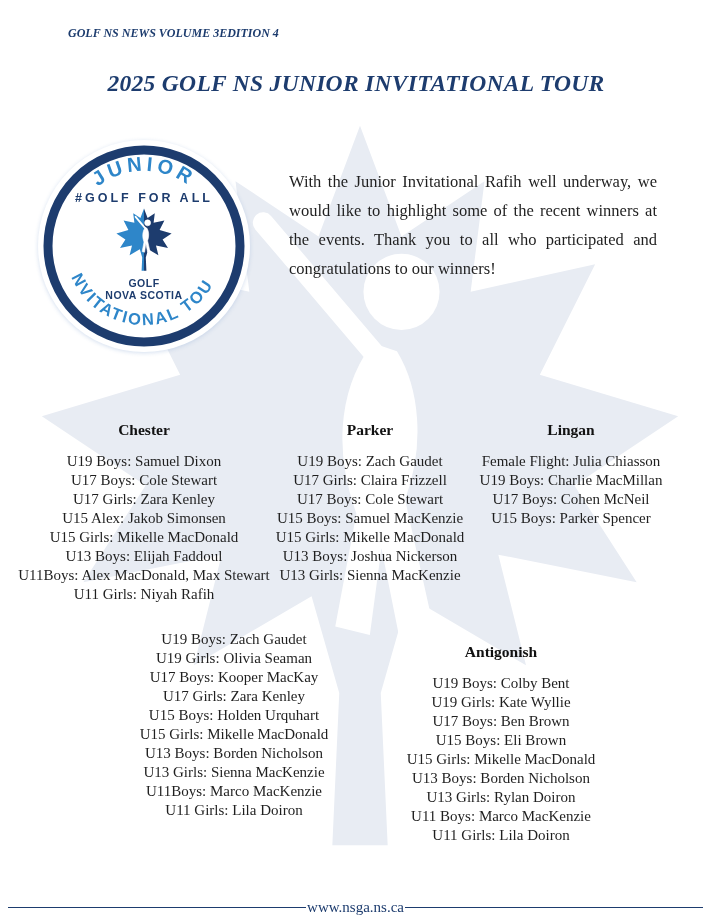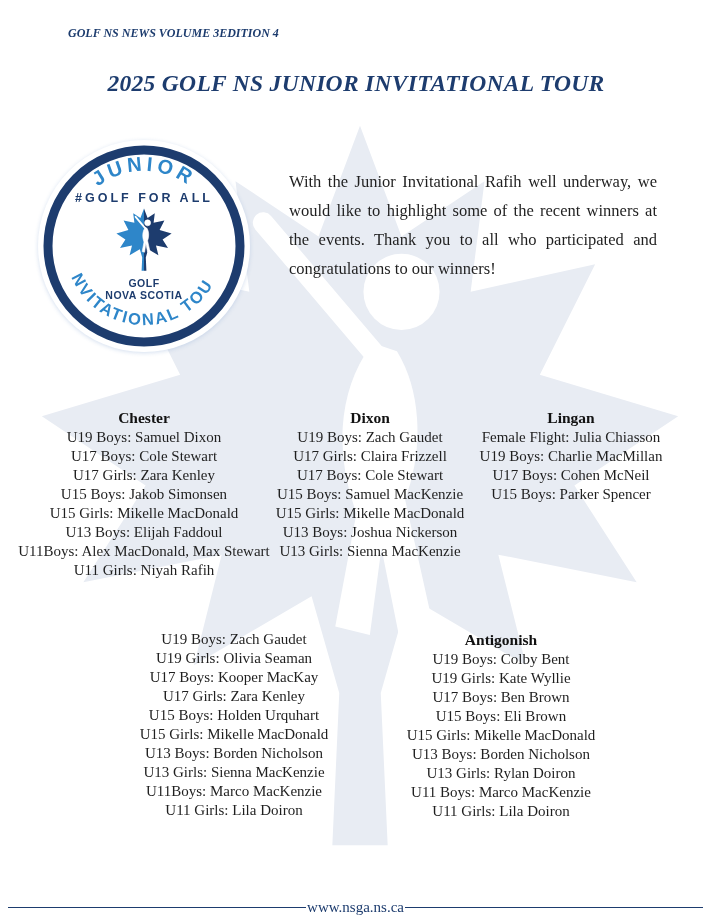--- a/index.html
+++ b/index.html
@@ -26,21 +26,21 @@
     color:var(--navy);
   }
   .logo-svg { position:absolute; left:34px; top:136px; width:220px; height:220px;
     filter:drop-shadow(0 1px 2px rgba(160,185,220,.45)); }
   .logo-text { font-family:"Liberation Sans", sans-serif; font-weight:bold; }
   .intro {
     position:absolute; left:289px; top:150px; width:368px;
     font-size:16.5px; line-height:29px; text-align:justify; color:var(--text);
   }
   .venue-col { position:absolute; text-align:center; font-size:15px; line-height:19px; color:var(--text); }
-  .venue-col h3 { margin:0; font-size:15.5px; line-height:20px; font-weight:bold; color:#111; }
+  .venue-col h3 { margin:12px; font-size:15.5px; line-height:20px; font-weight:bold; color:#111; }
   .result-line { white-space:nowrap; }
   #col-chester    { left:10px;  top:408px; width:268px; }
   #col-truro      { left:262px; top:408px; width:216px; }
   #col-lingan     { left:464px; top:408px; width:214px; }
   #col-kenwo      { left:102px; top:630px; width:264px; }
   #col-antigonish { left:368px; top:630px; width:266px; }
   .footer {
     position:absolute; left:8px; right:8px; top:894px; height:26px;
     display:flex; align-items:center; gap:1px;
     font-size:15px; color:var(--navy);
@@ -104,30 +104,30 @@
 
   <p class="intro">With the Junior Invitational Rafih well underway, we would like to highlight some of the recent winners at the events. Thank you to all who participated and congratulations to our winners!</p>
 
   <div class="venue-col" id="col-chester">
     <h3>Chester</h3>
     <div>
 
     <div class="result-line">U19 Boys: Samuel Dixon</div>
         <div class="result-line">U17 Boys: Cole Stewart</div>
         <div class="result-line">U17 Girls: Zara Kenley</div>
-        <div class="result-line">U15 Boys: Jakob Simonsen</div>
+        <div class="result-line">U15 Alex: Jakob Simonsen</div>
         <div class="result-line">U15 Girls: Mikelle MacDonald</div>
         <div class="result-line">U13 Boys: Elijah Faddoul</div>
         <div class="result-line">U11Boys: Alex MacDonald, Max Stewart</div>
         <div class="result-line">U11 Girls: Niyah Rafih</div>
       </div>
   </div>
 
   <div class="venue-col" id="col-truro">
-    <h3>Dixon</h3>
+    <h3>Parker</h3>
     <div>
 
     <div class="result-line">U19 Boys: Zach Gaudet</div>
         <div class="result-line">U17 Girls: Claira Frizzell</div>
         <div class="result-line">U17 Boys: Cole Stewart</div>
         <div class="result-line">U15 Boys: Samuel MacKenzie</div>
         <div class="result-line">U15 Girls:  Mikelle MacDonald</div>
         <div class="result-line">U13 Boys: Joshua Nickerson</div>
         <div class="result-line">U13 Girls: Sienna MacKenzie</div>
       </div>

